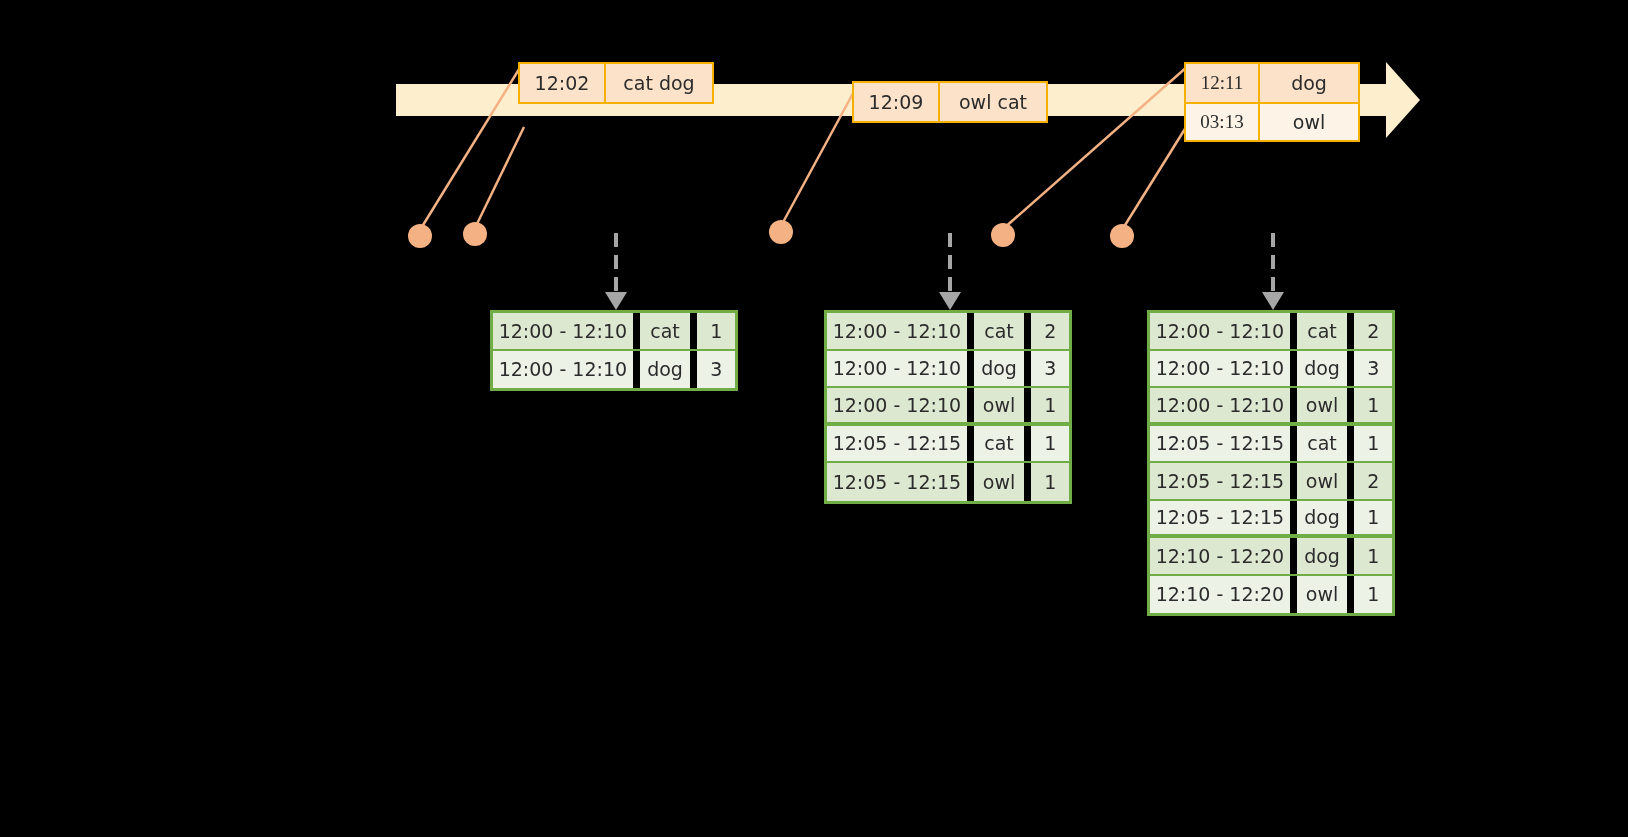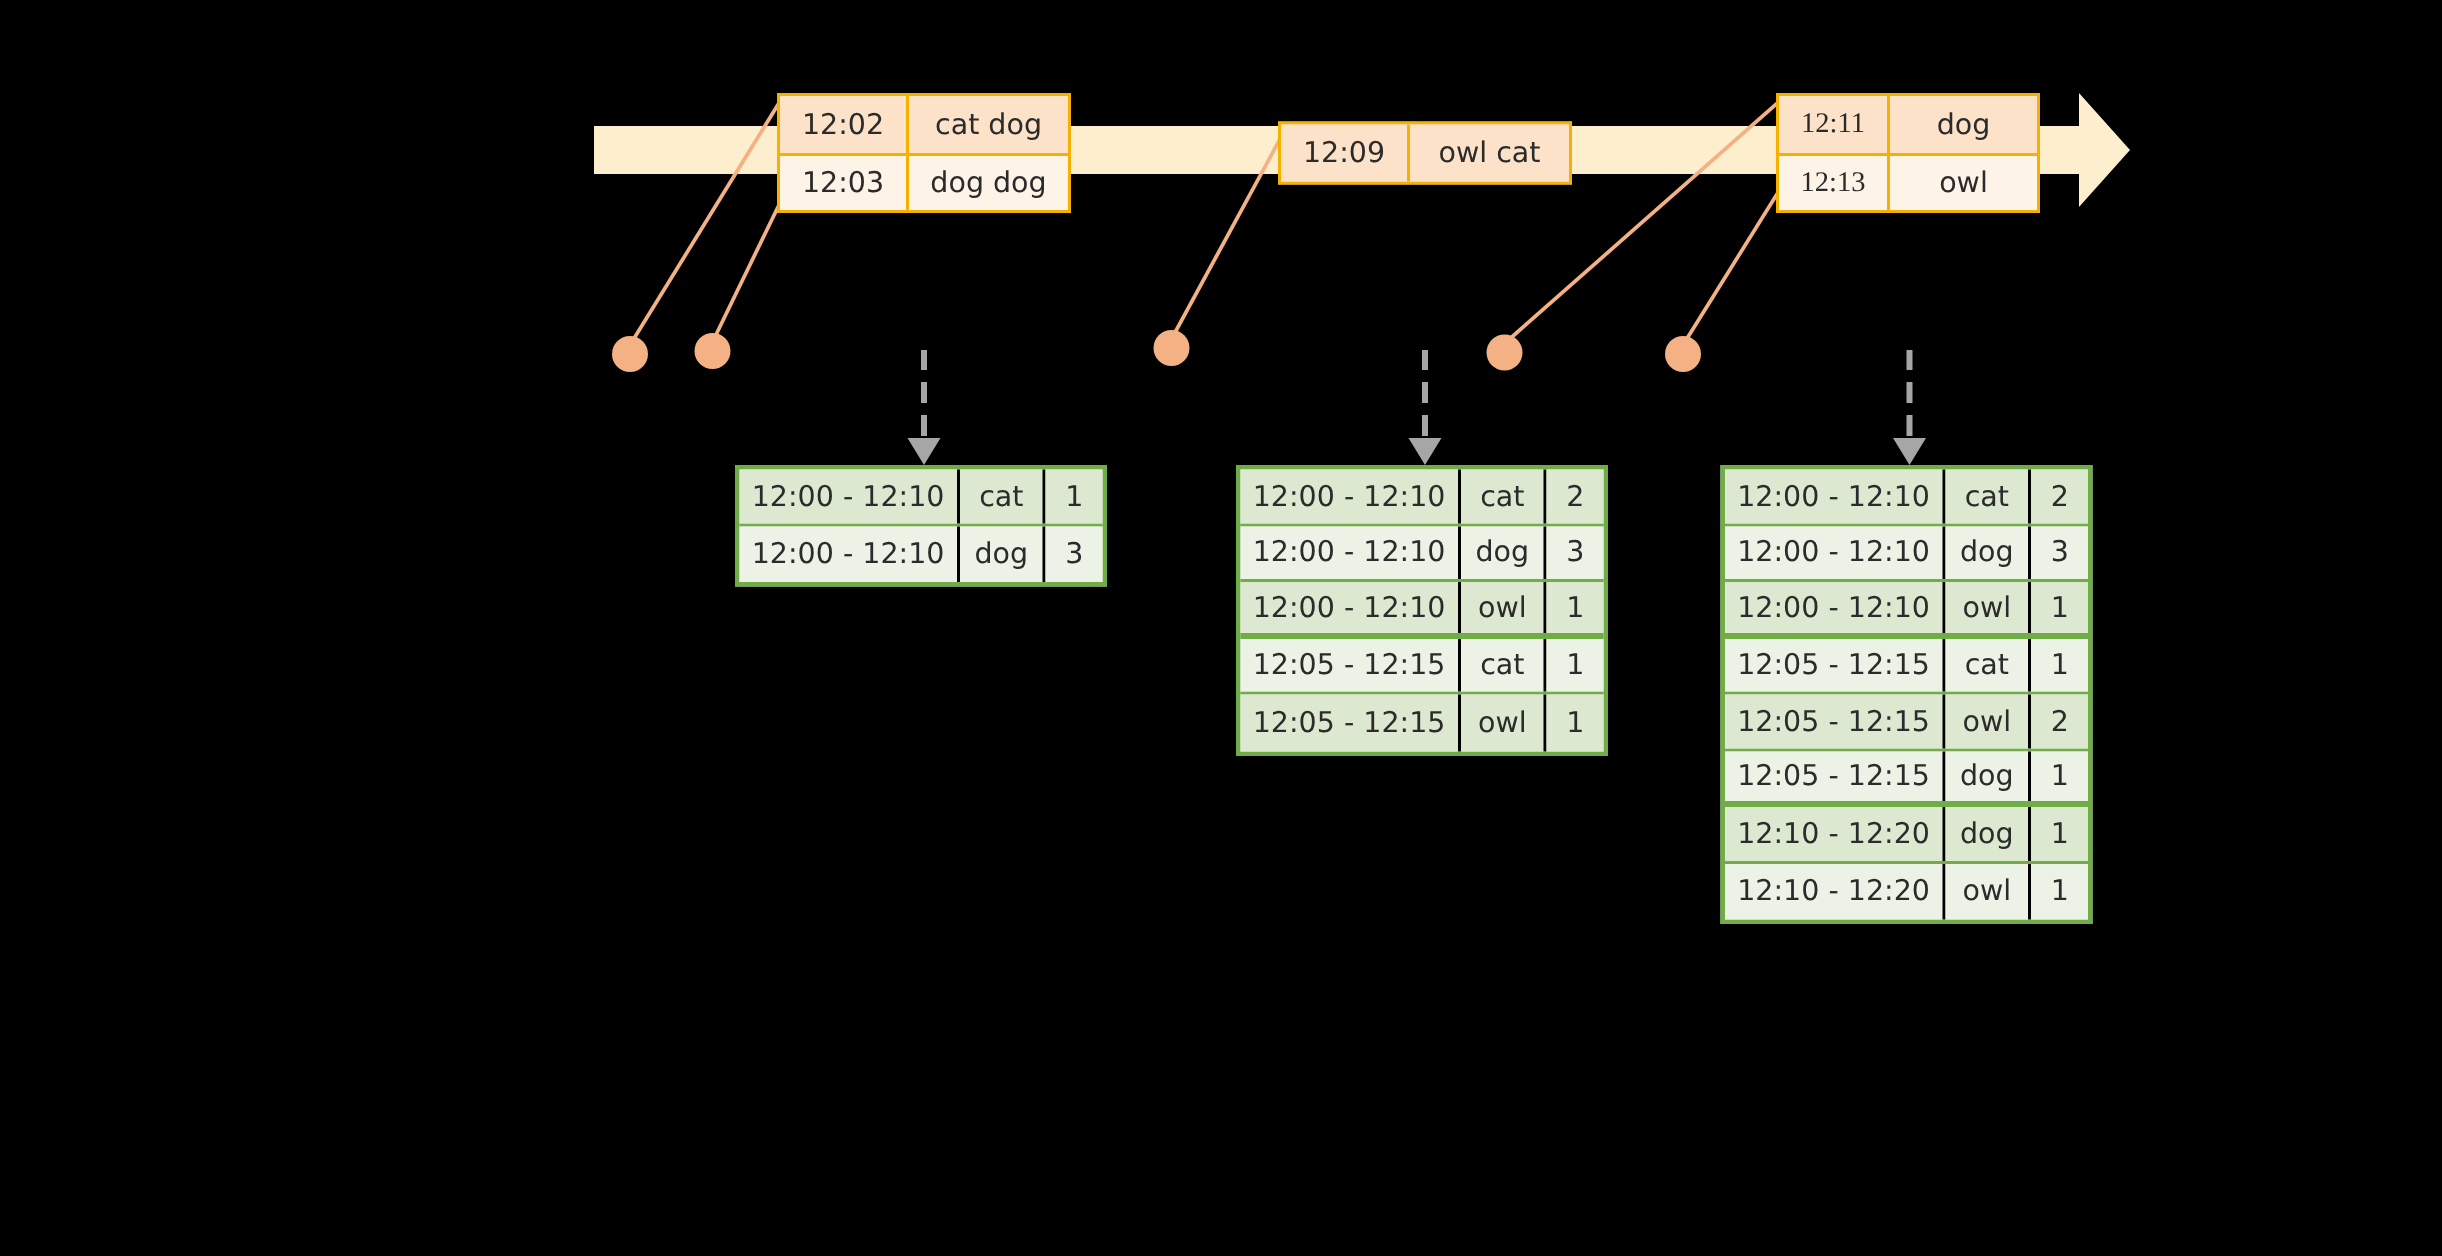--- a/index.html
+++ b/index.html
@@ -122,21 +122,21 @@
   .rt-row.group-end { border-bottom: 4px solid #70AD47; }
   .rt-row.shade-dark .rt-cell { background: #DDE8D1; }
   .rt-row.shade-light .rt-cell { background: #EDF2E7; }
   .rt-cell {
     display: flex;
     align-items: center;
     justify-content: center;
     font-size: 19px;
     color: #2b2b2b;
     box-sizing: border-box;
-    border-right: 2px solid #000000;
+    border-right: 7px solid #000000;
   }
   .rt-cell:last-child { border-right: none; }
   .rt-window { width: 148px; }
   .rt-label  { width: 58px; }
   .rt-count  { width: 38px; }
 
   #result-table-0 { left: 474px; top: 310px; width: 248px; }
   #result-table-1 { left: 808px; top: 310px; width: 248px; }
   #result-table-2 { left: 1131px; top: 310px; width: 248px; }
 
@@ -182,38 +182,34 @@
       <line x1="987" y1="229" x2="1172" y2="66" stroke="#F4B183" stroke-width="2.5"></line>
       <line x1="1106" y1="230" x2="1172" y2="124" stroke="#F4B183" stroke-width="2.5"></line>
     </svg>
 
   <div id="event-boxes-layer">
       <div class="event-box" id="event-box-0">
         <div class="event-row shade-dark">
           <div class="ev-time">12:02</div>
           <div class="ev-words">cat dog</div>
         </div>
-        <div class="event-row shade-light">
-          <div class="ev-time">12:03</div>
-          <div class="ev-words">dog dog</div>
-        </div>
       </div>
       <div class="event-box" id="event-box-1">
         <div class="event-row shade-dark">
           <div class="ev-time">12:09</div>
           <div class="ev-words">owl cat</div>
         </div>
       </div>
       <div class="event-box" id="event-box-2">
         <div class="event-row shade-dark">
           <div class="ev-time">12:11</div>
           <div class="ev-words">dog</div>
         </div>
         <div class="event-row shade-light">
-          <div class="ev-time">12:13</div>
+          <div class="ev-time">03:13</div>
           <div class="ev-words">owl</div>
         </div>
       </div>
     </div>
   <div id="dots-layer">
       <div class="dot" style="left: 392px; top: 224px; background: rgb(244, 177, 131);"></div>
       <div class="dot" style="left: 447px; top: 222px; background: rgb(244, 177, 131);"></div>
       <div class="dot" style="left: 753px; top: 220px; background: rgb(244, 177, 131);"></div>
       <div class="dot" style="left: 975px; top: 223px; background: rgb(244, 177, 131);"></div>
       <div class="dot" style="left: 1094px; top: 224px; background: rgb(244, 177, 131);"></div>

